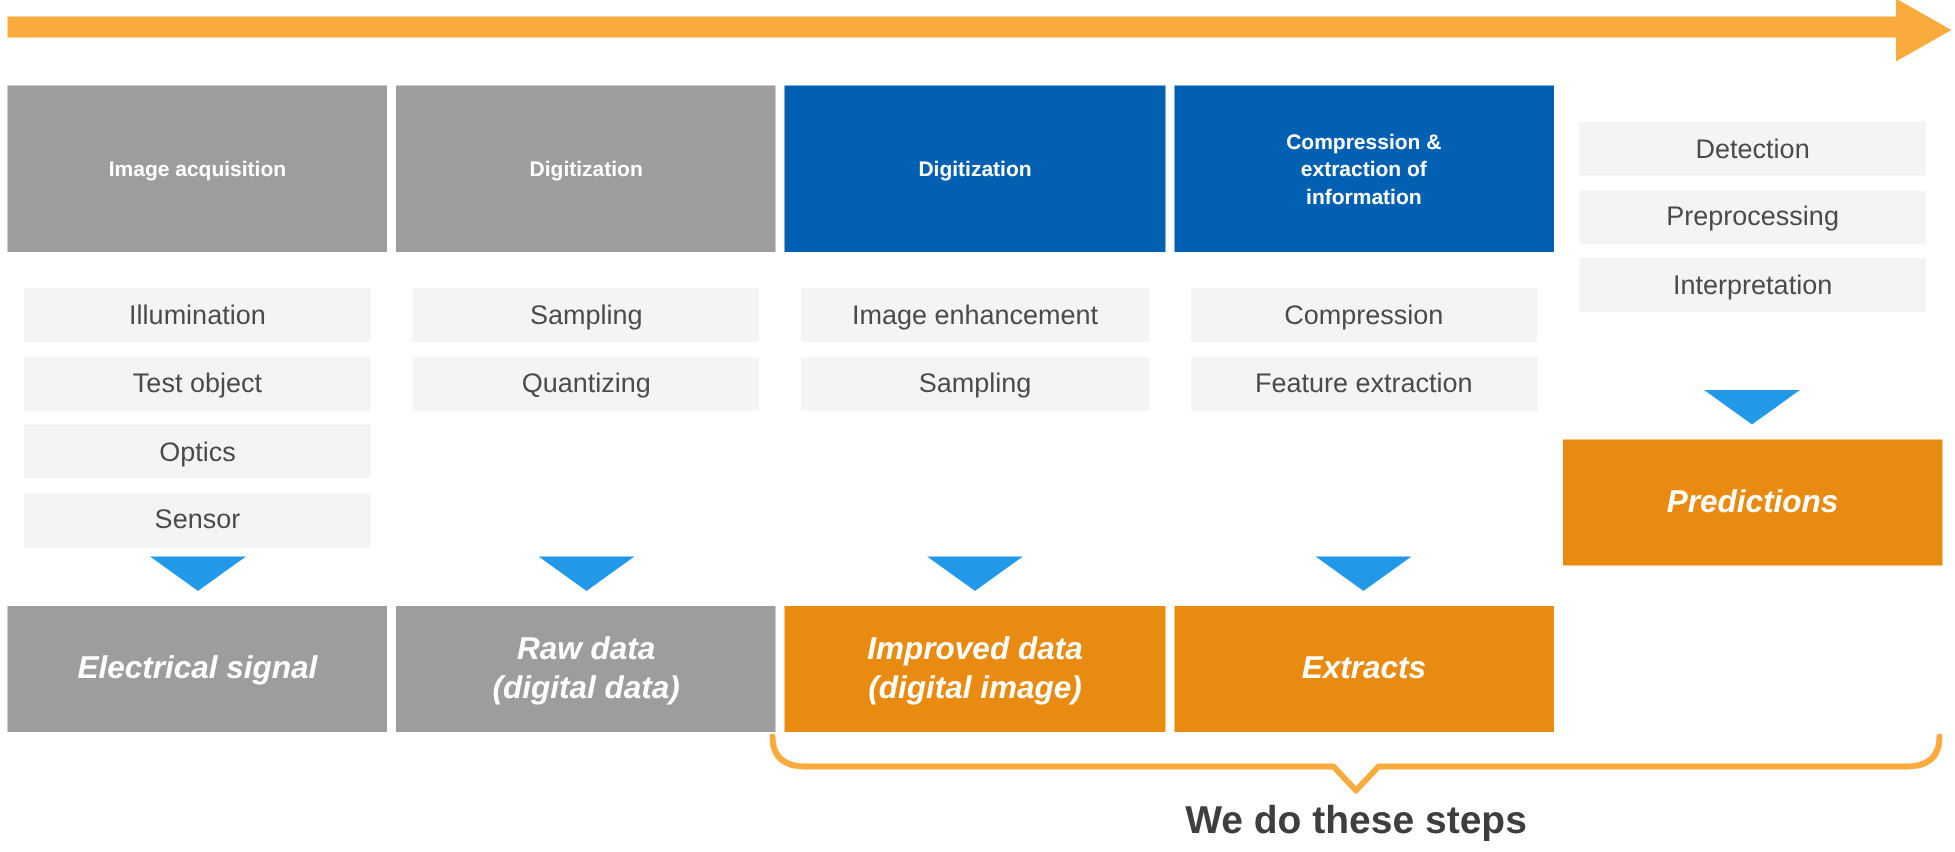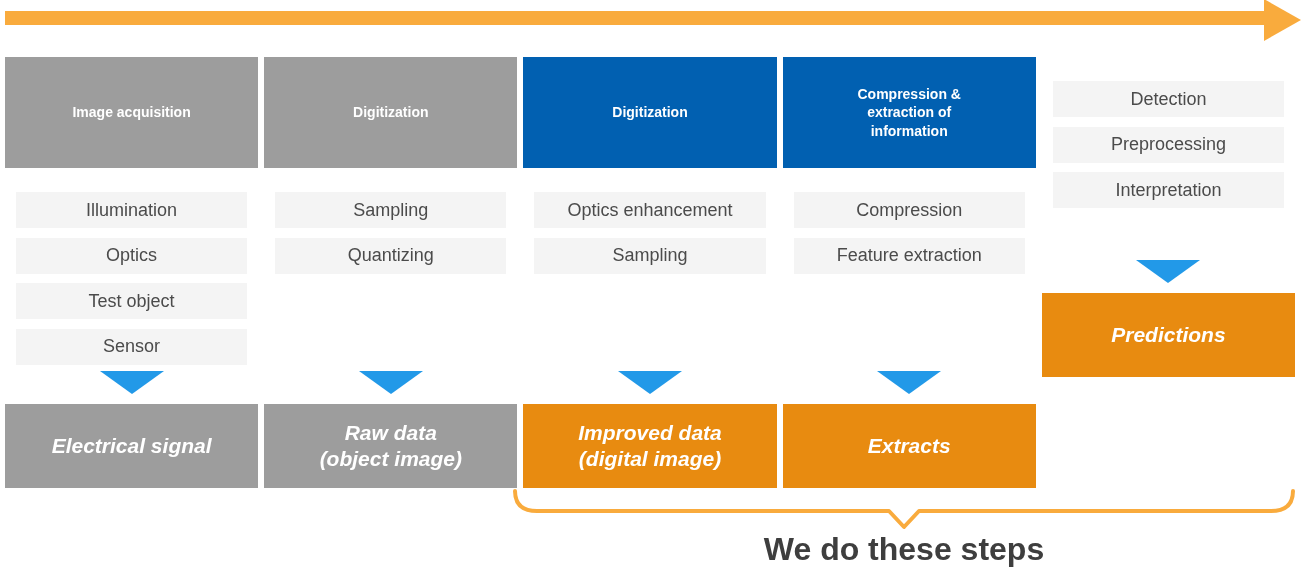--- a/index.html
+++ b/index.html
@@ -54,62 +54,62 @@
     color: #ffffff; font-size: 21px; font-weight: 700; font-style: italic;
     text-align: center; line-height: 1.25; white-space: pre-line;
   }
   .result.gray { background: var(--header-gray); }
   .result.orange { background: var(--result-orange); }
   
   .brace { position: absolute; left: 513px; top: 489px; }
   .caption {
     position: absolute; left: 513px; top: 531px; width: 782px;
     text-align: center;
-    color: var(--caption-text); font-size: 32px; font-weight: 700;
+    color: var(--caption-text); font-size: 26px; font-weight: 700;
   }
 </style>
 </head>
 <body>
 
 <div class="canvas">
 
   <div class="arrow-row">
     <div class="arrow-bar"></div>
     <div class="arrow-head"></div>
   </div>
 
   <div class="columns">
 
     <div class="column">
       <div class="header gray">Image acquisition</div>
       <div class="items">
         <div class="item">Illumination</div>
+        <div class="item">Test object</div>
         <div class="item">Optics</div>
-        <div class="item">Test object</div>
         <div class="item">Sensor</div>
       </div>
       <div class="triangle"></div>
       <div class="result gray">Electrical signal</div>
     </div>
 
     <div class="column">
       <div class="header gray">Digitization</div>
       <div class="items">
         <div class="item">Sampling</div>
         <div class="item">Quantizing</div>
       </div>
       <div class="triangle"></div>
       <div class="result gray">Raw data
-(object image)</div>
+(digital data)</div>
     </div>
 
     <div class="column">
       <div class="header blue">Digitization</div>
       <div class="items">
-        <div class="item">Optics enhancement</div>
+        <div class="item">Image enhancement</div>
         <div class="item">Sampling</div>
       </div>
       <div class="triangle"></div>
       <div class="result orange">Improved data
 (digital image)</div>
     </div>
 
     <div class="column">
       <div class="header blue">Compression &amp;
 extraction of

